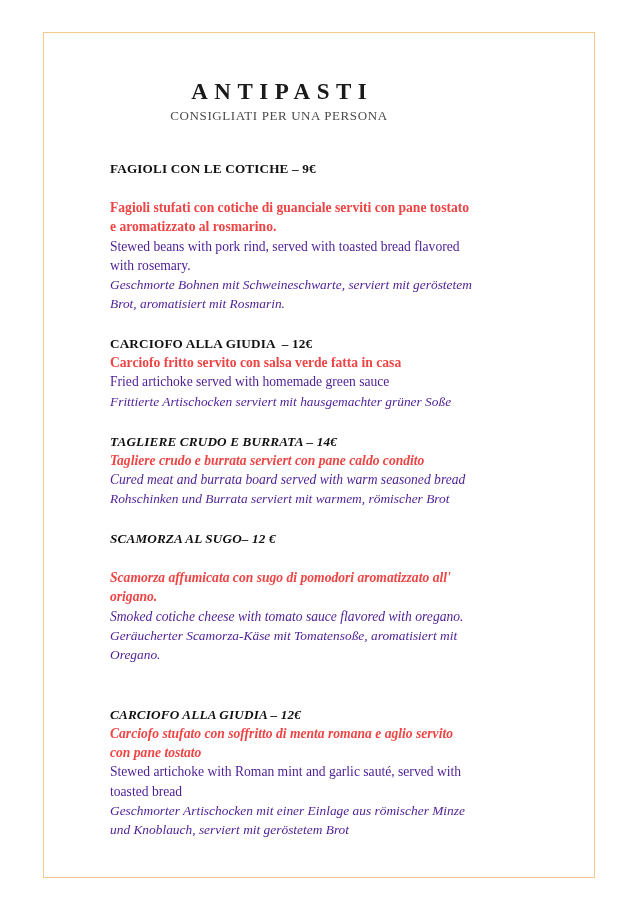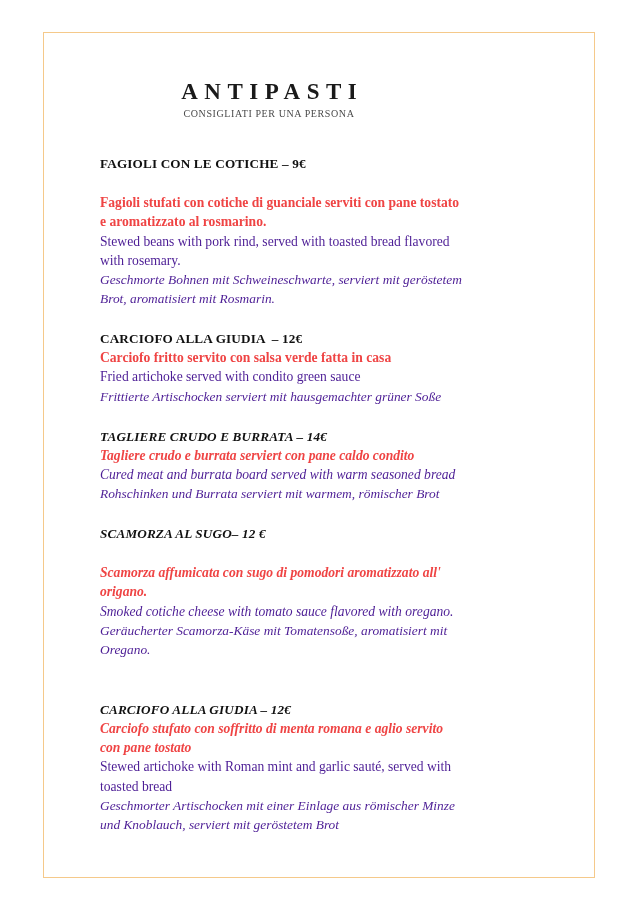--- a/index.html
+++ b/index.html
@@ -28,21 +28,21 @@
     top: 32px;
     width: 552px;
     height: 846px;
     border: 1.5px solid #f5c98a;
     box-sizing: border-box;
     pointer-events: none;
   }
 
   .content {
     position: absolute;
-    left: 45px;
+    left: 55px;
     top: 32px;
     width: 448px;
     height: 846px;
     box-sizing: border-box;
   }
 
   
   .menu-header {
     text-align: center;
     padding-top: 47px;
@@ -51,21 +51,21 @@
     font-family: "Liberation Serif", "DejaVu Serif", serif;
     font-size: 23px;
     font-weight: bold;
     letter-spacing: 6.5px;
     color: #1a1a1a;
     line-height: 1.1;
     text-indent: 6.5px;
   }
   .menu-subtitle {
     font-family: "Liberation Serif", "DejaVu Serif", serif;
-    font-size: 10px;
+    font-size: 13px;
     font-weight: normal;
     letter-spacing: 0.6px;
     color: #4a4a4a;
     margin-top: 4px;
   }
 
   
   .items {
     margin-top: 36px;
     padding-left: 55px;
@@ -143,21 +143,21 @@
         <div class="desc-it">Fagioli stufati con cotiche di guanciale serviti con pane tostato e aromatizzato al rosmarino.</div>
         <div class="desc-en">Stewed beans with pork rind, served with toasted bread flavored with rosemary.</div>
         <div class="desc-de">Geschmorte Bohnen mit Schweineschwarte, serviert mit geröstetem Brot, aromatisiert mit Rosmarin.</div>
       </div>
 
       <div class="gap-item"></div>
 
       <div class="menu-item">
         <div class="item-name">CARCIOFO ALLA GIUDIA  – 12€</div>
         <div class="desc-it">Carciofo fritto servito con salsa verde fatta in casa</div>
-        <div class="desc-en">Fried artichoke served with condito green sauce</div>
+        <div class="desc-en">Fried artichoke served with homemade green sauce</div>
         <div class="desc-de">Frittierte Artischocken serviert mit hausgemachter grüner Soße</div>
       </div>
 
       <div class="gap-item"></div>
 
       <div class="menu-item">
         <div class="item-name italic">TAGLIERE CRUDO E BURRATA – 14€</div>
         <div class="desc-it italic">Tagliere crudo e burrata serviert con pane caldo condito</div>
         <div class="desc-en italic">Cured meat and burrata board served with warm seasoned bread</div>
         <div class="desc-de">Rohschinken und Burrata serviert mit warmem, römischer Brot</div>

